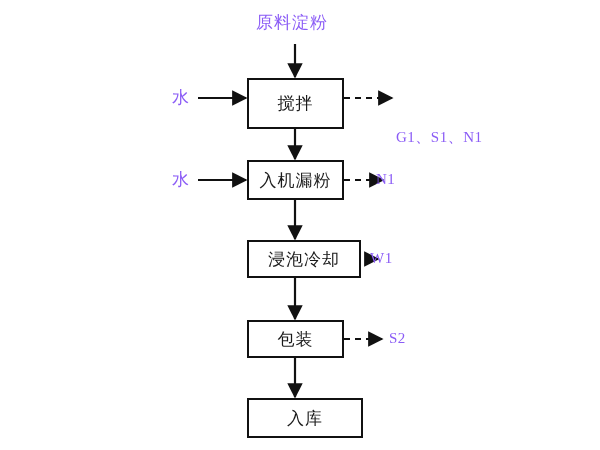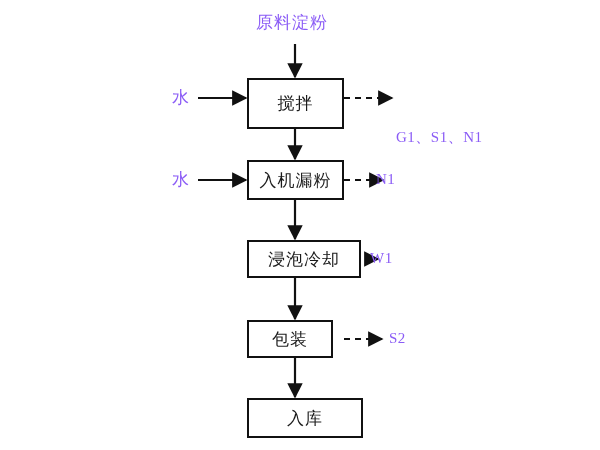--- a/index.html
+++ b/index.html
@@ -103,21 +103,21 @@
 </div>
 
 <div class="node-box" style="left:247px; top:160px; width:97px; height:40px;">
   <span class="node-label">入机漏粉</span>
 </div>
 
 <div class="node-box" style="left:247px; top:240px; width:114px; height:38px;">
   <span class="node-label">浸泡冷却</span>
 </div>
 
-<div class="node-box" style="left:247px; top:320px; width:86px; height:38px;">
+<div class="node-box" style="left:247px; top:320px; width:97px; height:38px;">
   <span class="node-label">包装</span>
 </div>
 
 <div class="node-box" style="left:247px; top:398px; width:116px; height:40px;">
   <span class="node-label">入库</span>
 </div>
 
 <div class="free-label label-out" style="left:396px; top:96px;margin-top:34px;">G1、S1、N1</div>
 
 <div class="free-label label-out" style="left:376px; top:172px;font-family:Liberation Serif, serif;">N1</div>

